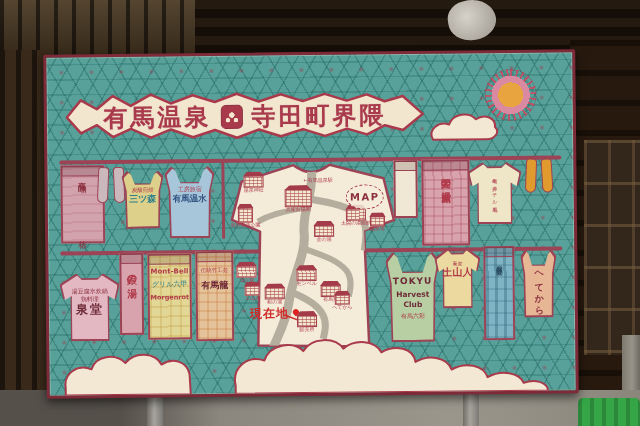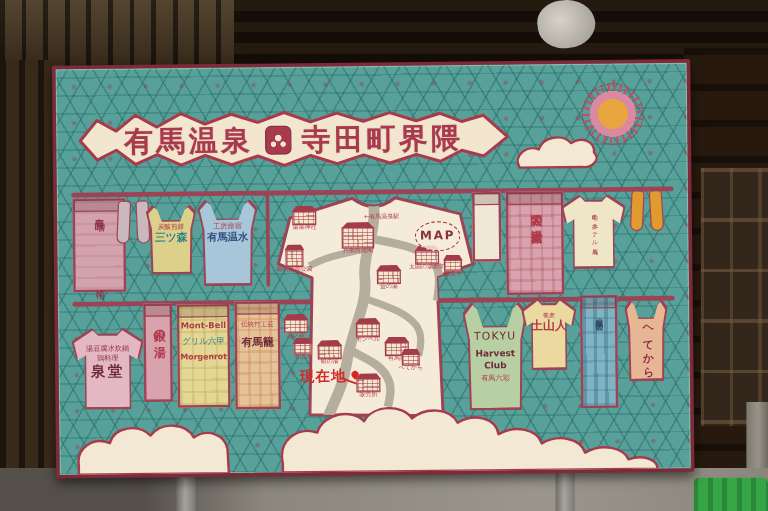--- a/index.html
+++ b/index.html
@@ -268,21 +268,21 @@
       <div style="position:absolute;inset:14px 1px 1px;display:flex;flex-direction:column;align-items:center;gap:5px;text-align:center;">
         <span style="font-size:5.5px;color:#b03a4a;">伝統竹工芸</span>
         <span style="font-size:9px;font-weight:bold;color:#6e2a38;">有馬籠</span>
       </div>
     </div>
 
     <div class="g tank" style="left:337px;top:198px;width:54px;height:90px;">
       <div class="sh o"></div>
         <div class="sh i" style="background:#b7cfa2;"></div>
       <div class="ct" style="padding-top:24px;gap:3px;">
-        <span style="font-size:9px;font-weight:normal;color:#6e2a38;letter-spacing:1px;">TOKYU</span>
+        <span style="font-size:9px;font-weight:bold;color:#6e2a38;letter-spacing:1px;">TOKYU</span>
         <span style="font-size:7.5px;font-weight:bold;color:#6e2a38;">Harvest Club</span>
         <span style="font-size:6px;color:#b03a4a;">有馬六彩</span>
       </div>
     </div>
 
     <div class="g tee" style="left:386px;top:195px;width:46px;height:60px;">
       <div class="sh o"></div>
         <div class="sh i" style="background:#ecd9a0;"></div>
       <div class="ct" style="padding-top:12px;">
         <span style="font-size:5px;color:#b03a4a;">蕎麦</span>

